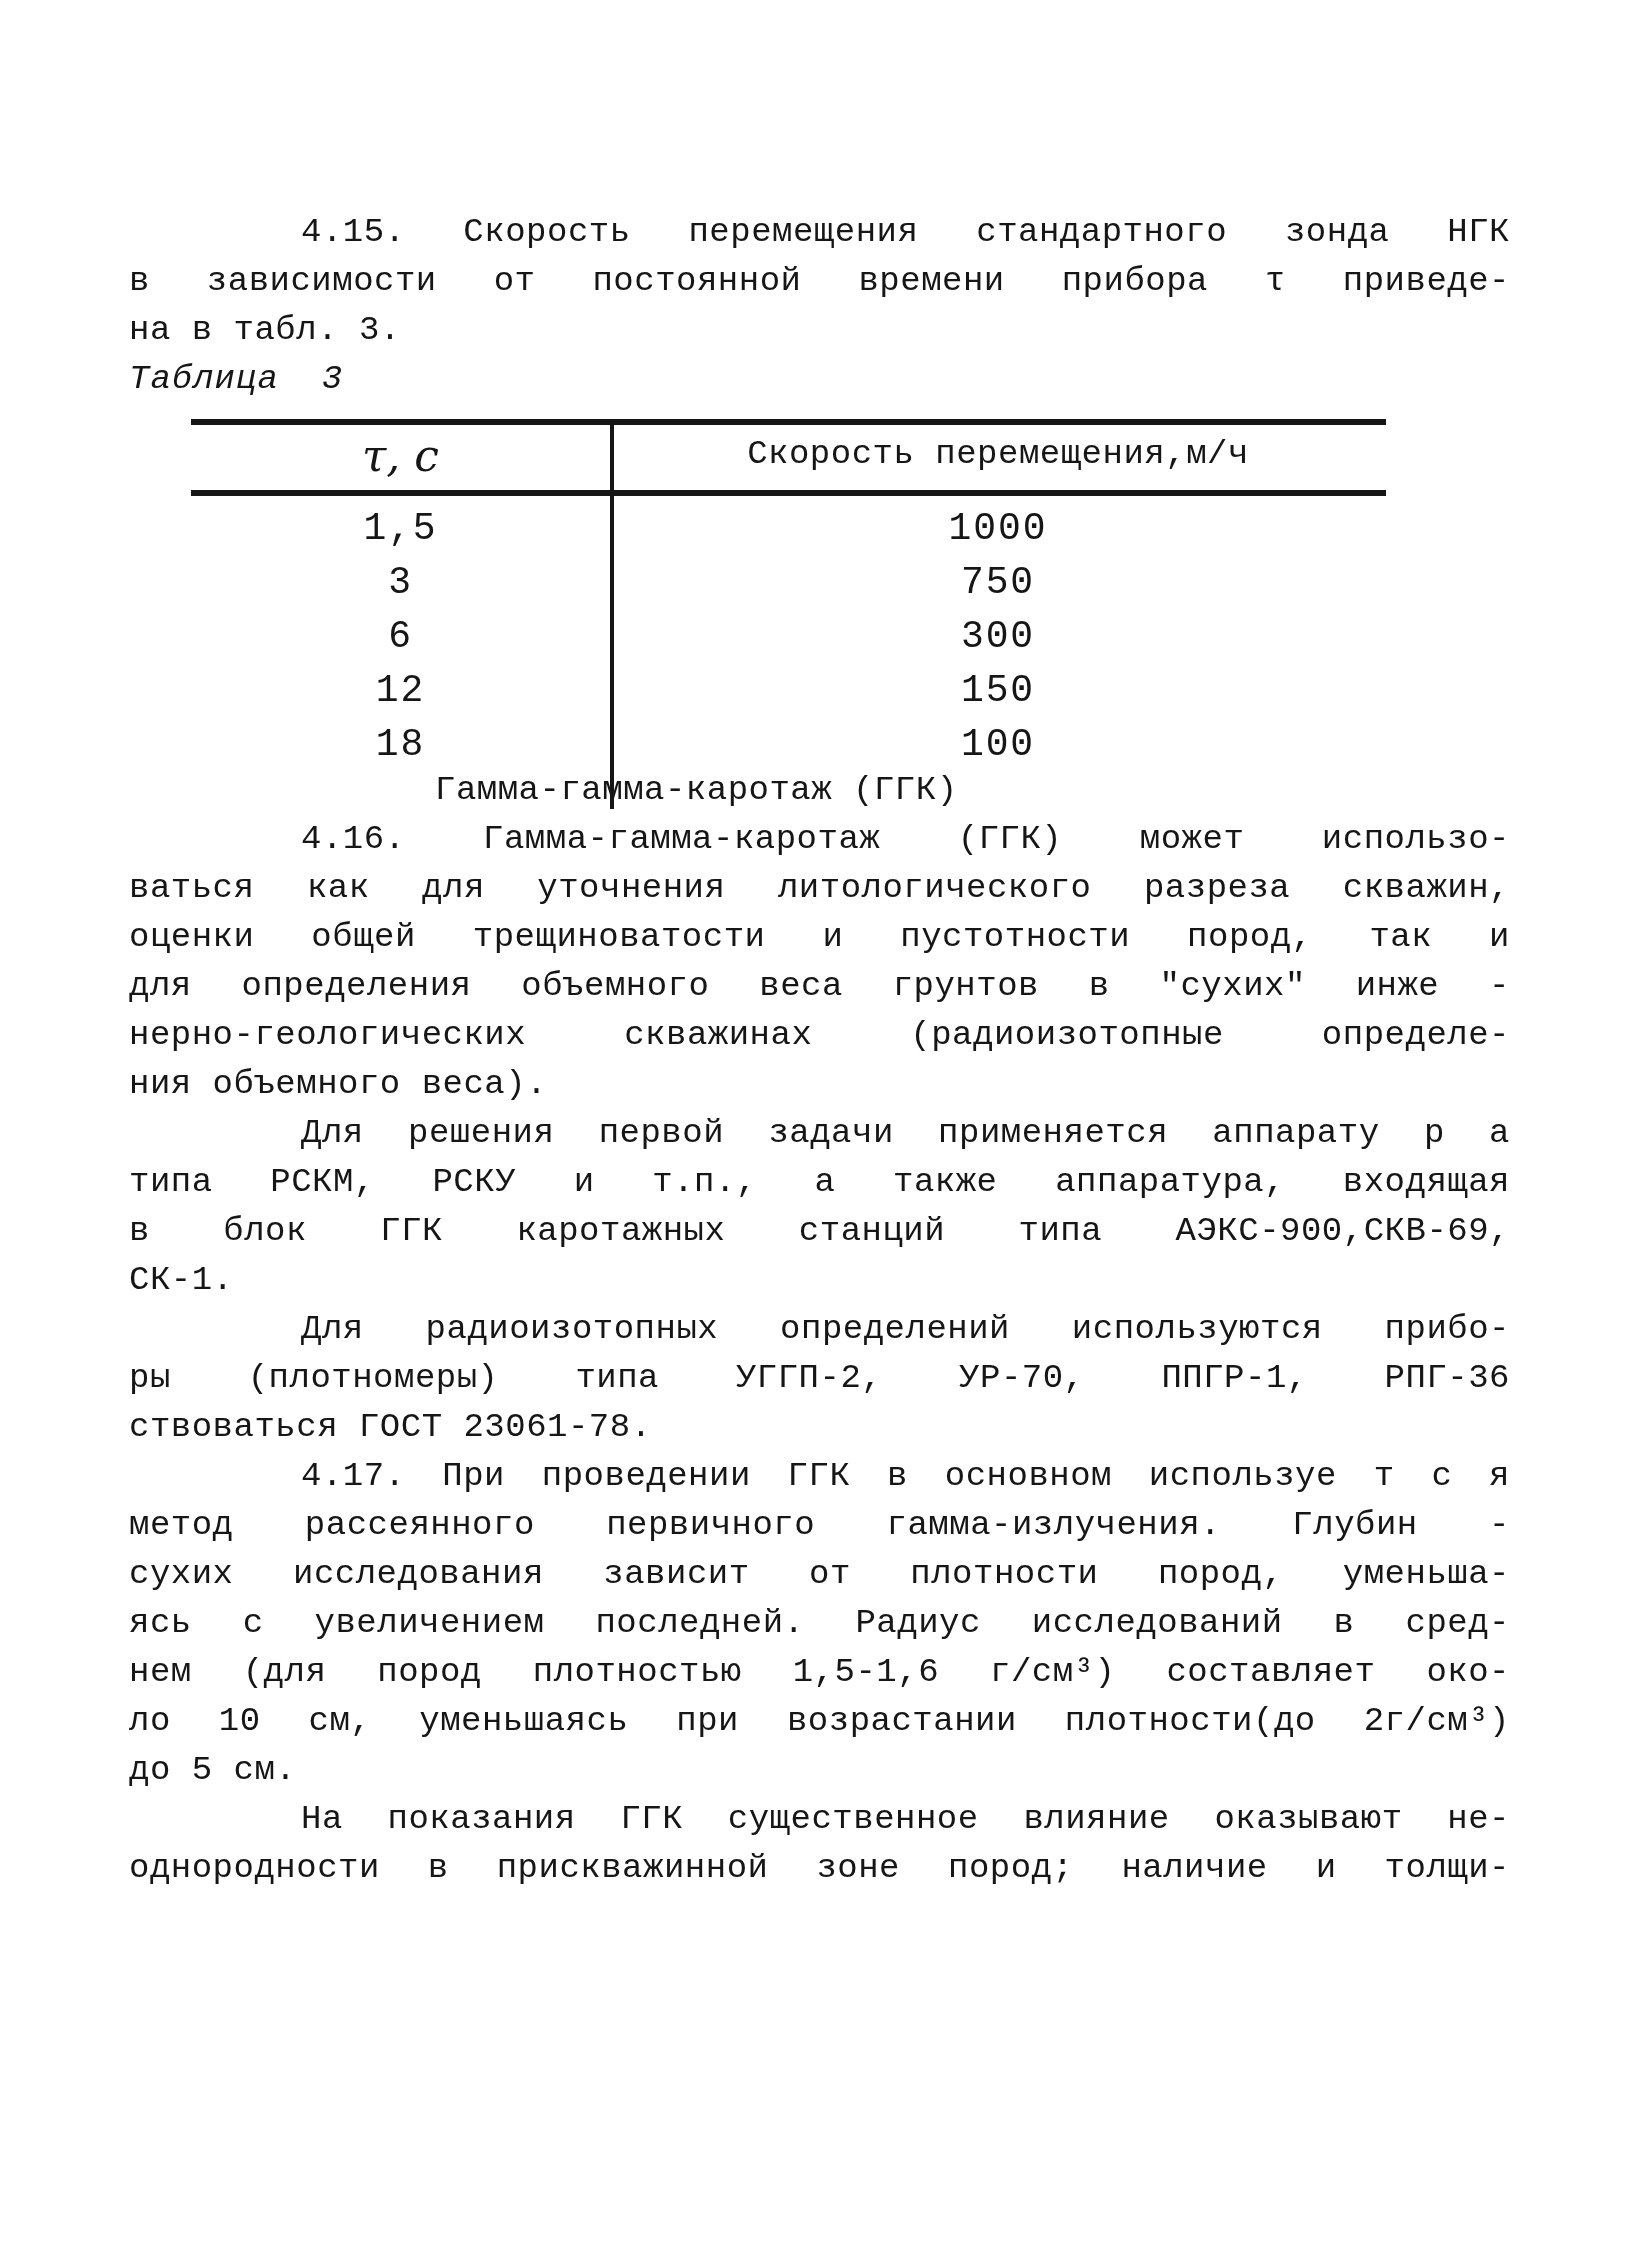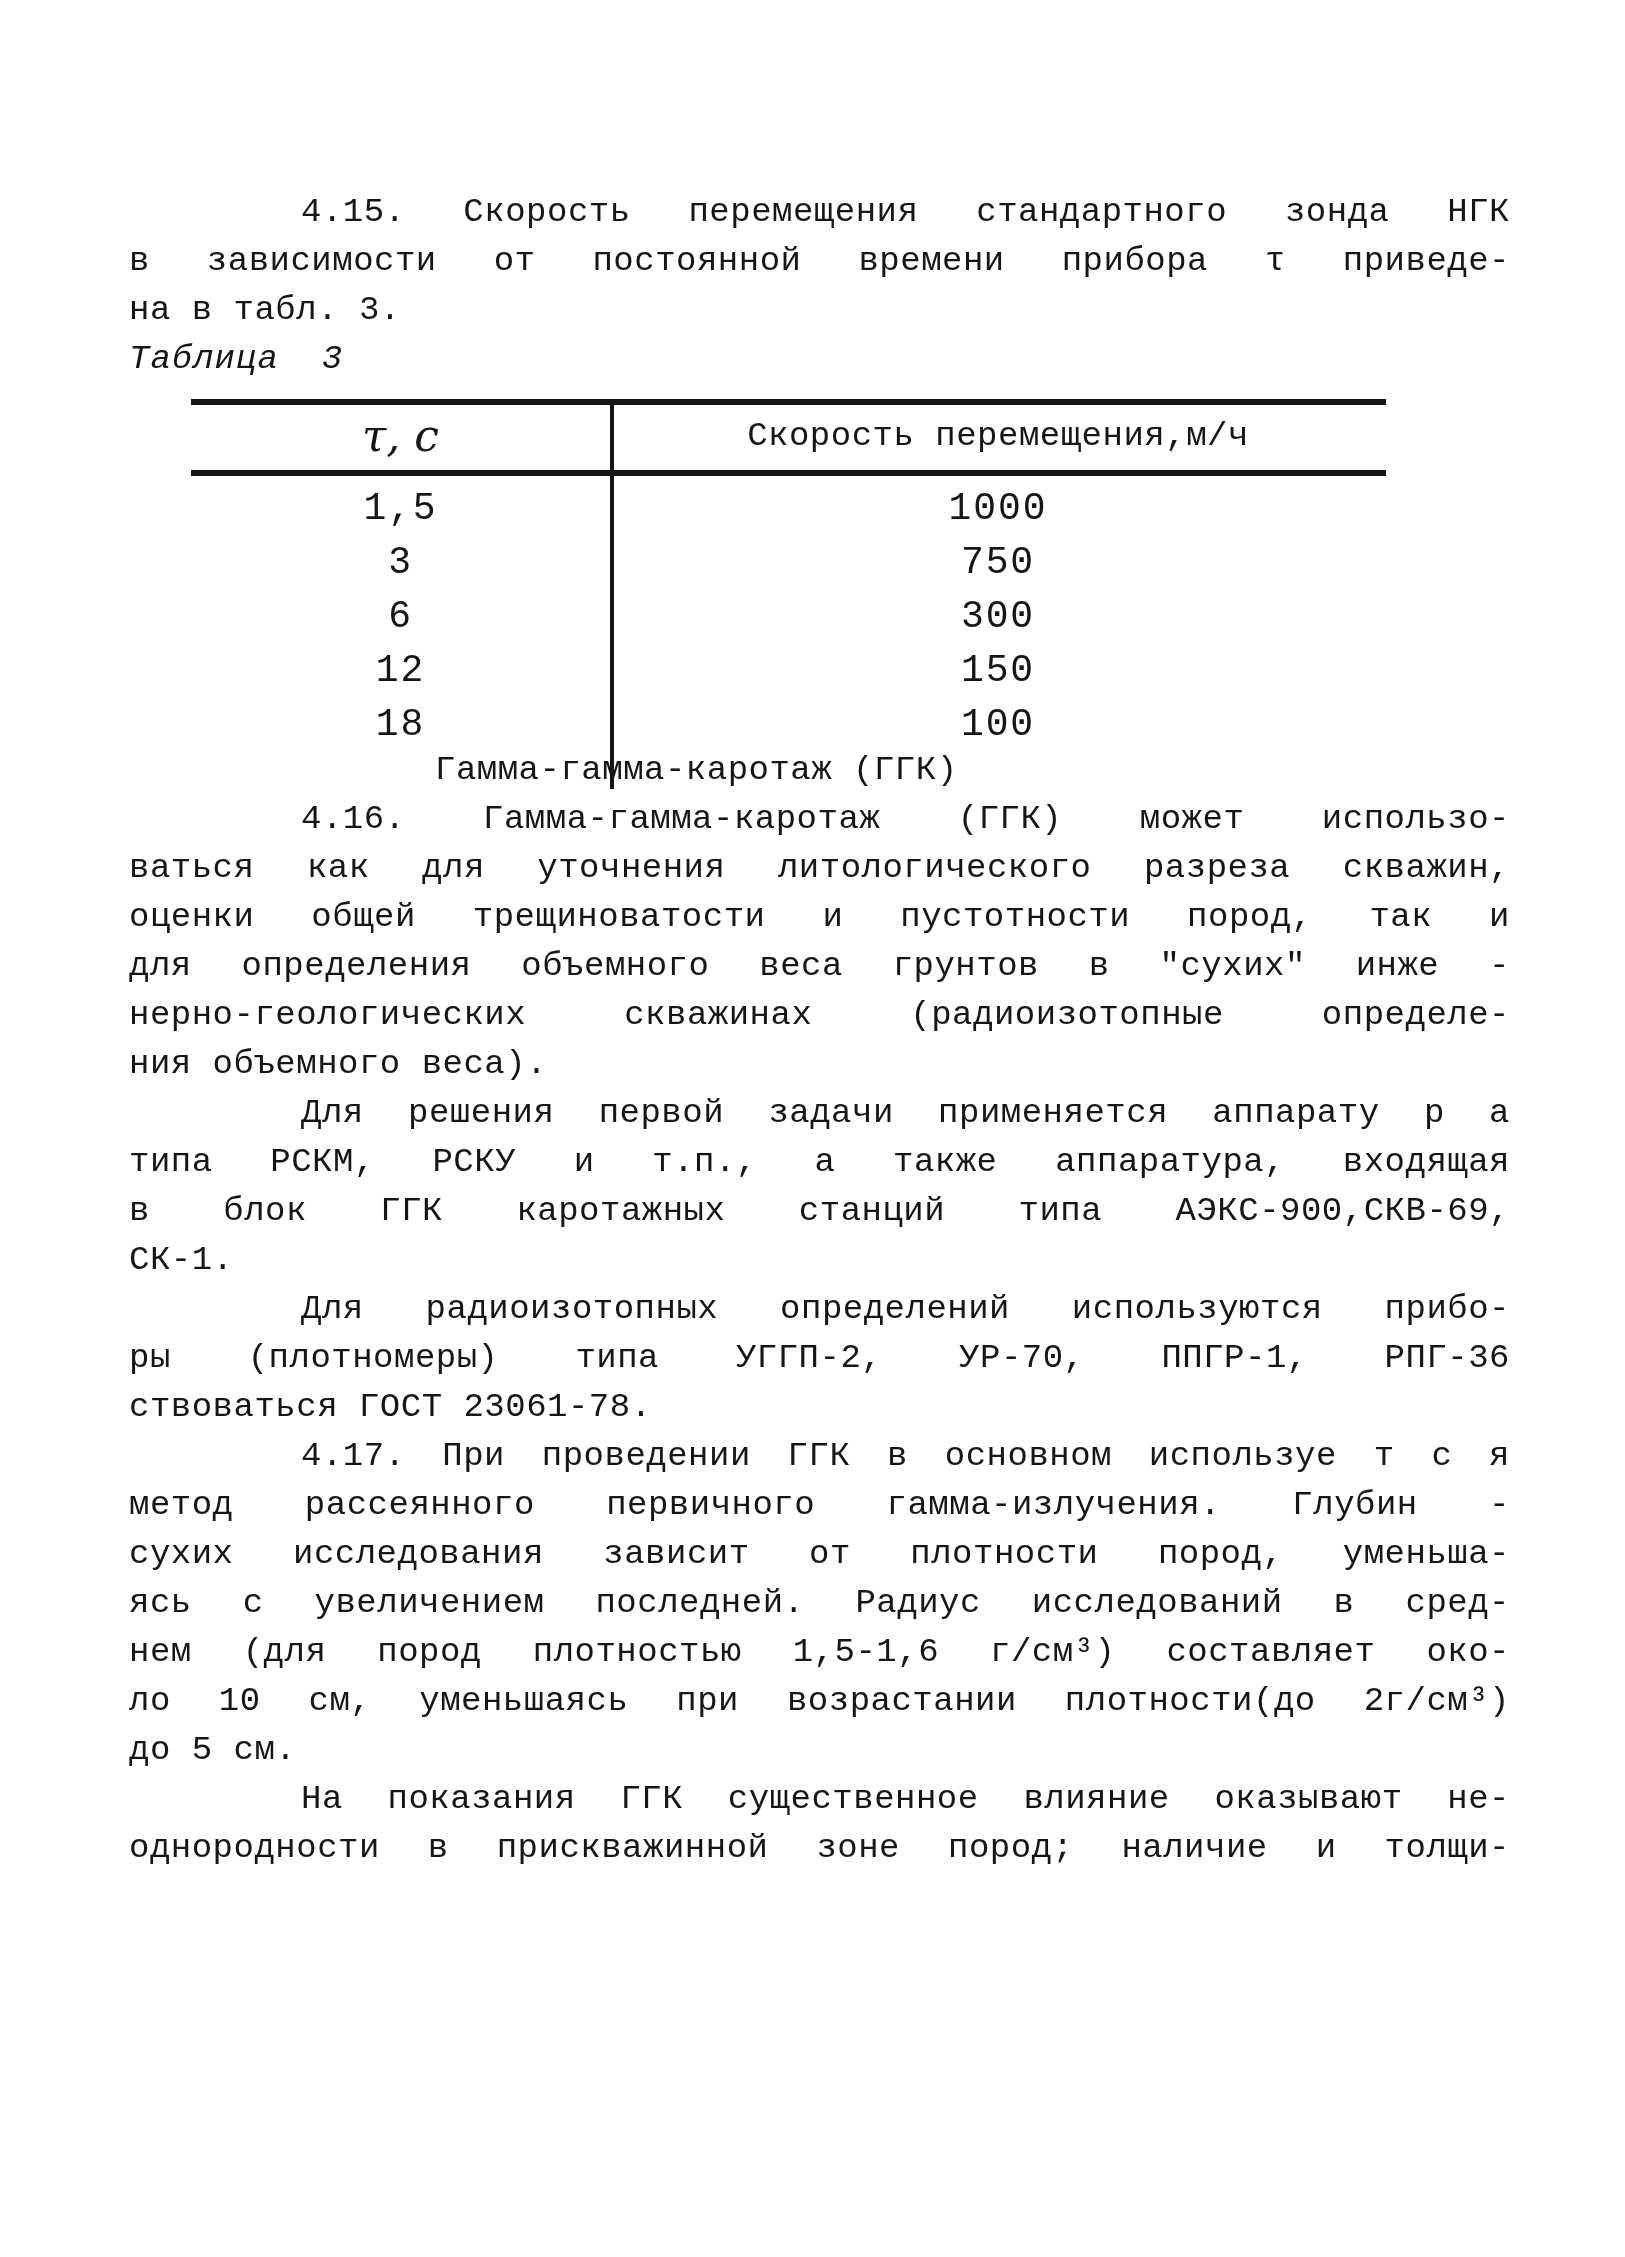--- a/index.html
+++ b/index.html
@@ -6,21 +6,21 @@
   body {
     width: 1625px; height: 2258px;
     background: #ffffff;
     color: #161616;
     font-family: "Liberation Mono", "DejaVu Sans Mono", monospace;
     position: relative;
     overflow: hidden;
   }
   .content {
     position: absolute;
-    left: 129px; top: 188px;
+    left: 129px; top: 208px;
     width: 1381px;
   }
   .para { margin: 0; }
   .line {
     font-size: 34px;
     line-height: 49px;
     white-space: normal;
     text-align: justify;
     text-align-last: justify;
     letter-spacing: 0.5px;
@@ -45,21 +45,20 @@
   }
   .tbl-divider {
     position: absolute;
     left: 419px; top: 0;
     width: 3.8px;
     height: calc(100% + 43px);
     background: #161616;
   }
   .tbl-header {
     display: flex;
-    align-items: center;
     border-bottom: 6.7px solid #161616;
     padding: 7.6px 0 11.5px 0;
   }
   .c1 { width: 419px; text-align: center; }
   .c2 { flex: 1; text-align: center; }
   .hdr1 {
     font-family: "DejaVu Serif", serif;
     font-style: italic;
     font-size: 44px;
     line-height: 46px;

